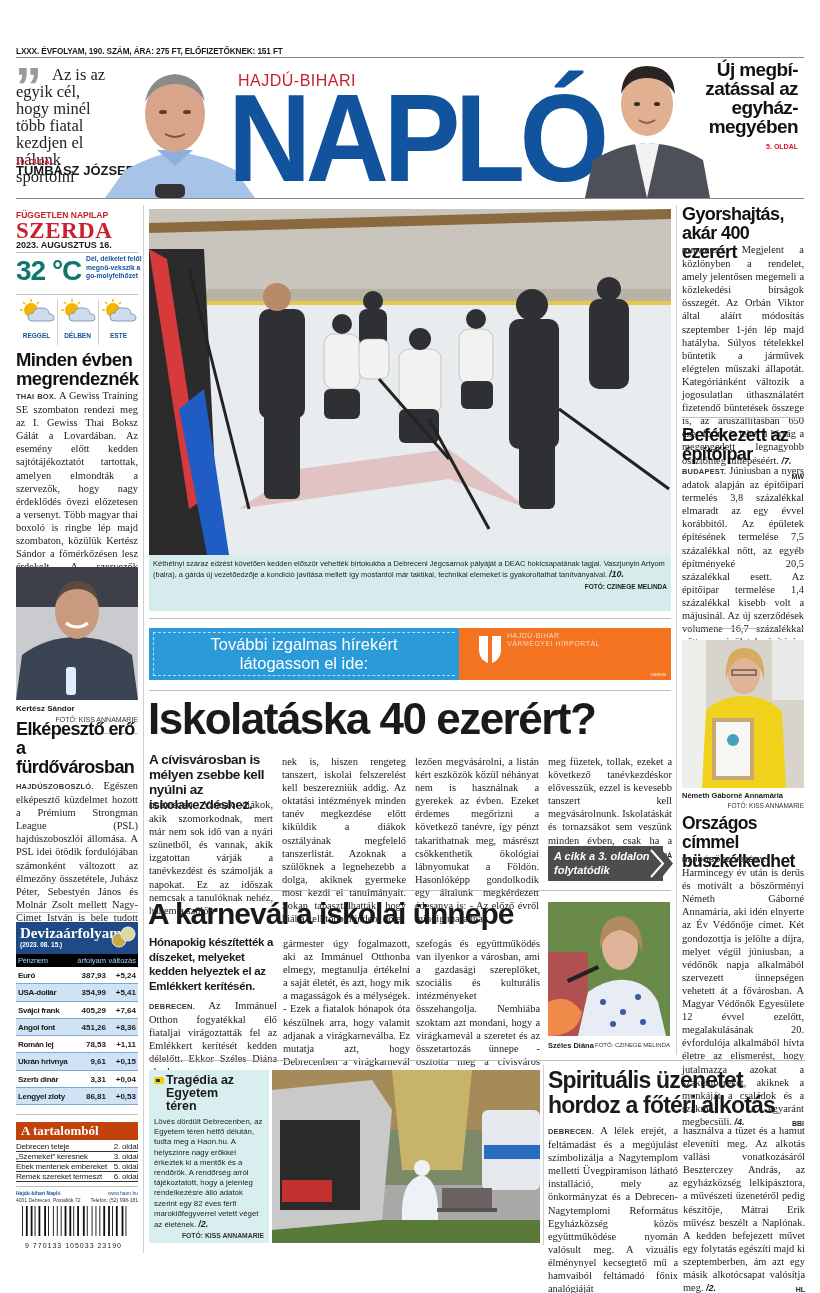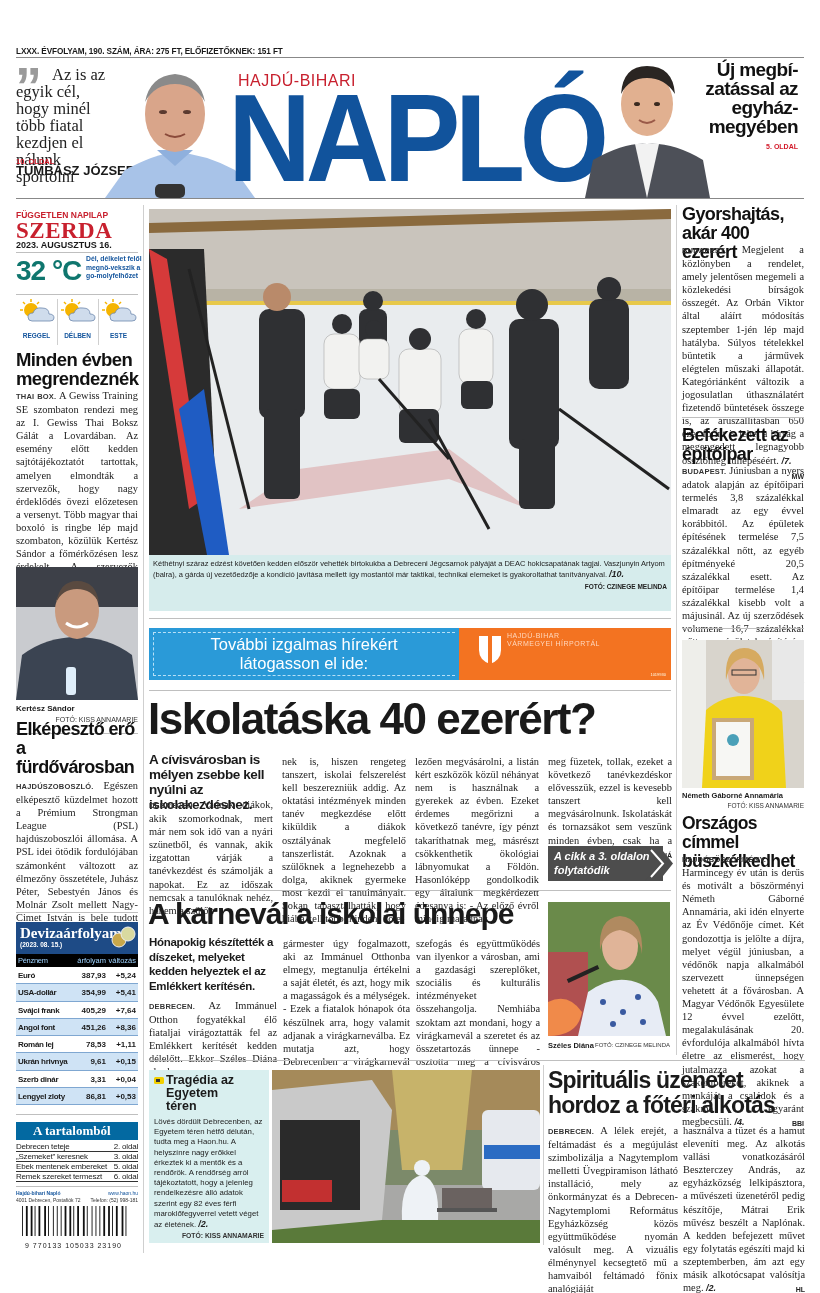--- a/index.html
+++ b/index.html
@@ -39,21 +39,21 @@
 #fx{left:16px;top:922px;width:122px}
 #fx-head{background:#1e4b86;color:#fff;height:32px;padding:3px 4px;position:relative}
 #fx-title{font-family:"Liberation Serif",serif;font-weight:900;font-size:15px;line-height:16px}
 #fx-date{font-family:"Liberation Sans",sans-serif;font-weight:700;font-size:6.5px}
 #fx-cols{background:#000000;color:#9fd3ff;display:flex;font-family:"Liberation Sans",sans-serif;font-size:7.5px;height:13px;line-height:13px;padding:0 2px}
 .fx-row{display:flex;font-family:"Liberation Sans",sans-serif;font-weight:700;font-size:8px;height:17.3px;line-height:17.3px;padding:0 2px;border-bottom:1px solid #7fa7d1}
 .fx-row:nth-child(even){background:#cfe3f5}
 .fx-c1{width:52px;letter-spacing:-.3px}
 .fx-c2{width:36px;text-align:right}
 .fx-c3{flex:1;text-align:right}
-#toc-title{left:16px;top:1122px;width:122px;height:18px;background:#0369a1;color:#fff;font-family:"Liberation Serif",serif;font-weight:900;font-size:13px;line-height:18px;padding-left:17px}
+#toc-title{left:16px;top:1122px;width:122px;height:18px;background:#c2410c;color:#fff;font-family:"Liberation Serif",serif;font-weight:900;font-size:13px;line-height:18px;padding-left:5px}
 .toc-row{position:absolute;left:16px;width:122px;font-family:"Liberation Sans",sans-serif;font-size:8px;height:10px;line-height:10px;border-bottom:1px solid #333;display:flex;justify-content:space-between;letter-spacing:-.2px}
 #footer-pub{left:16px;top:1190px;width:122px;font-family:"Liberation Sans",sans-serif;font-size:5px;line-height:6.5px;color:#333}
 #barcode{left:16px;top:1206px;width:115px;height:42px}
 
 #hero-cap{left:149px;top:555px;width:522px;height:56px;background:#d6ecec;padding:3px 4px}
 #hero-cap-title{font-family:"Liberation Sans",sans-serif;font-weight:900;font-size:11px}
 #hero-cap-text{font-family:"Liberation Sans",sans-serif;font-size:7.5px;line-height:10px;color:#222;margin-top:1px}
 
 #banner{left:149px;top:628px;width:522px;height:52px;display:flex}
 #banner-l{width:310px;background:#2a9ad8;color:#fff;position:relative;text-align:center;font-family:"Liberation Sans",sans-serif;font-size:16.5px;line-height:19px;padding-top:7px}

